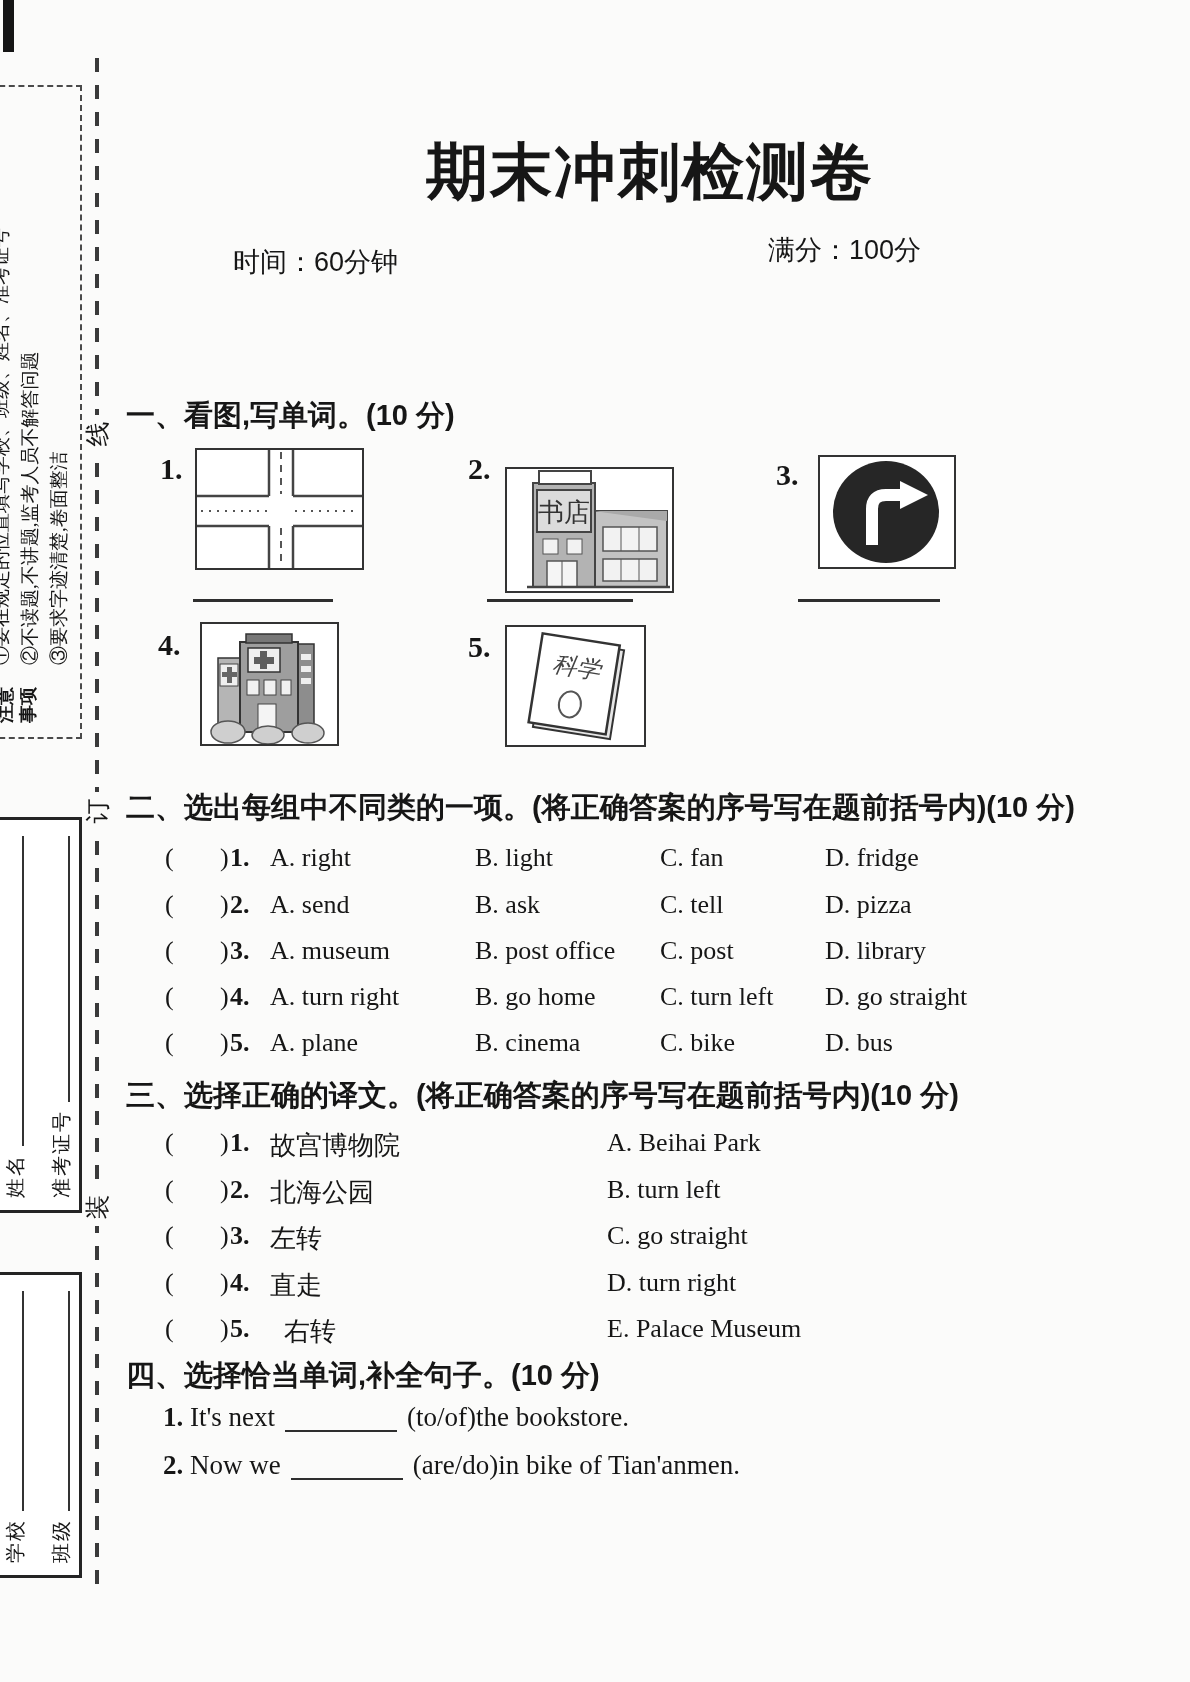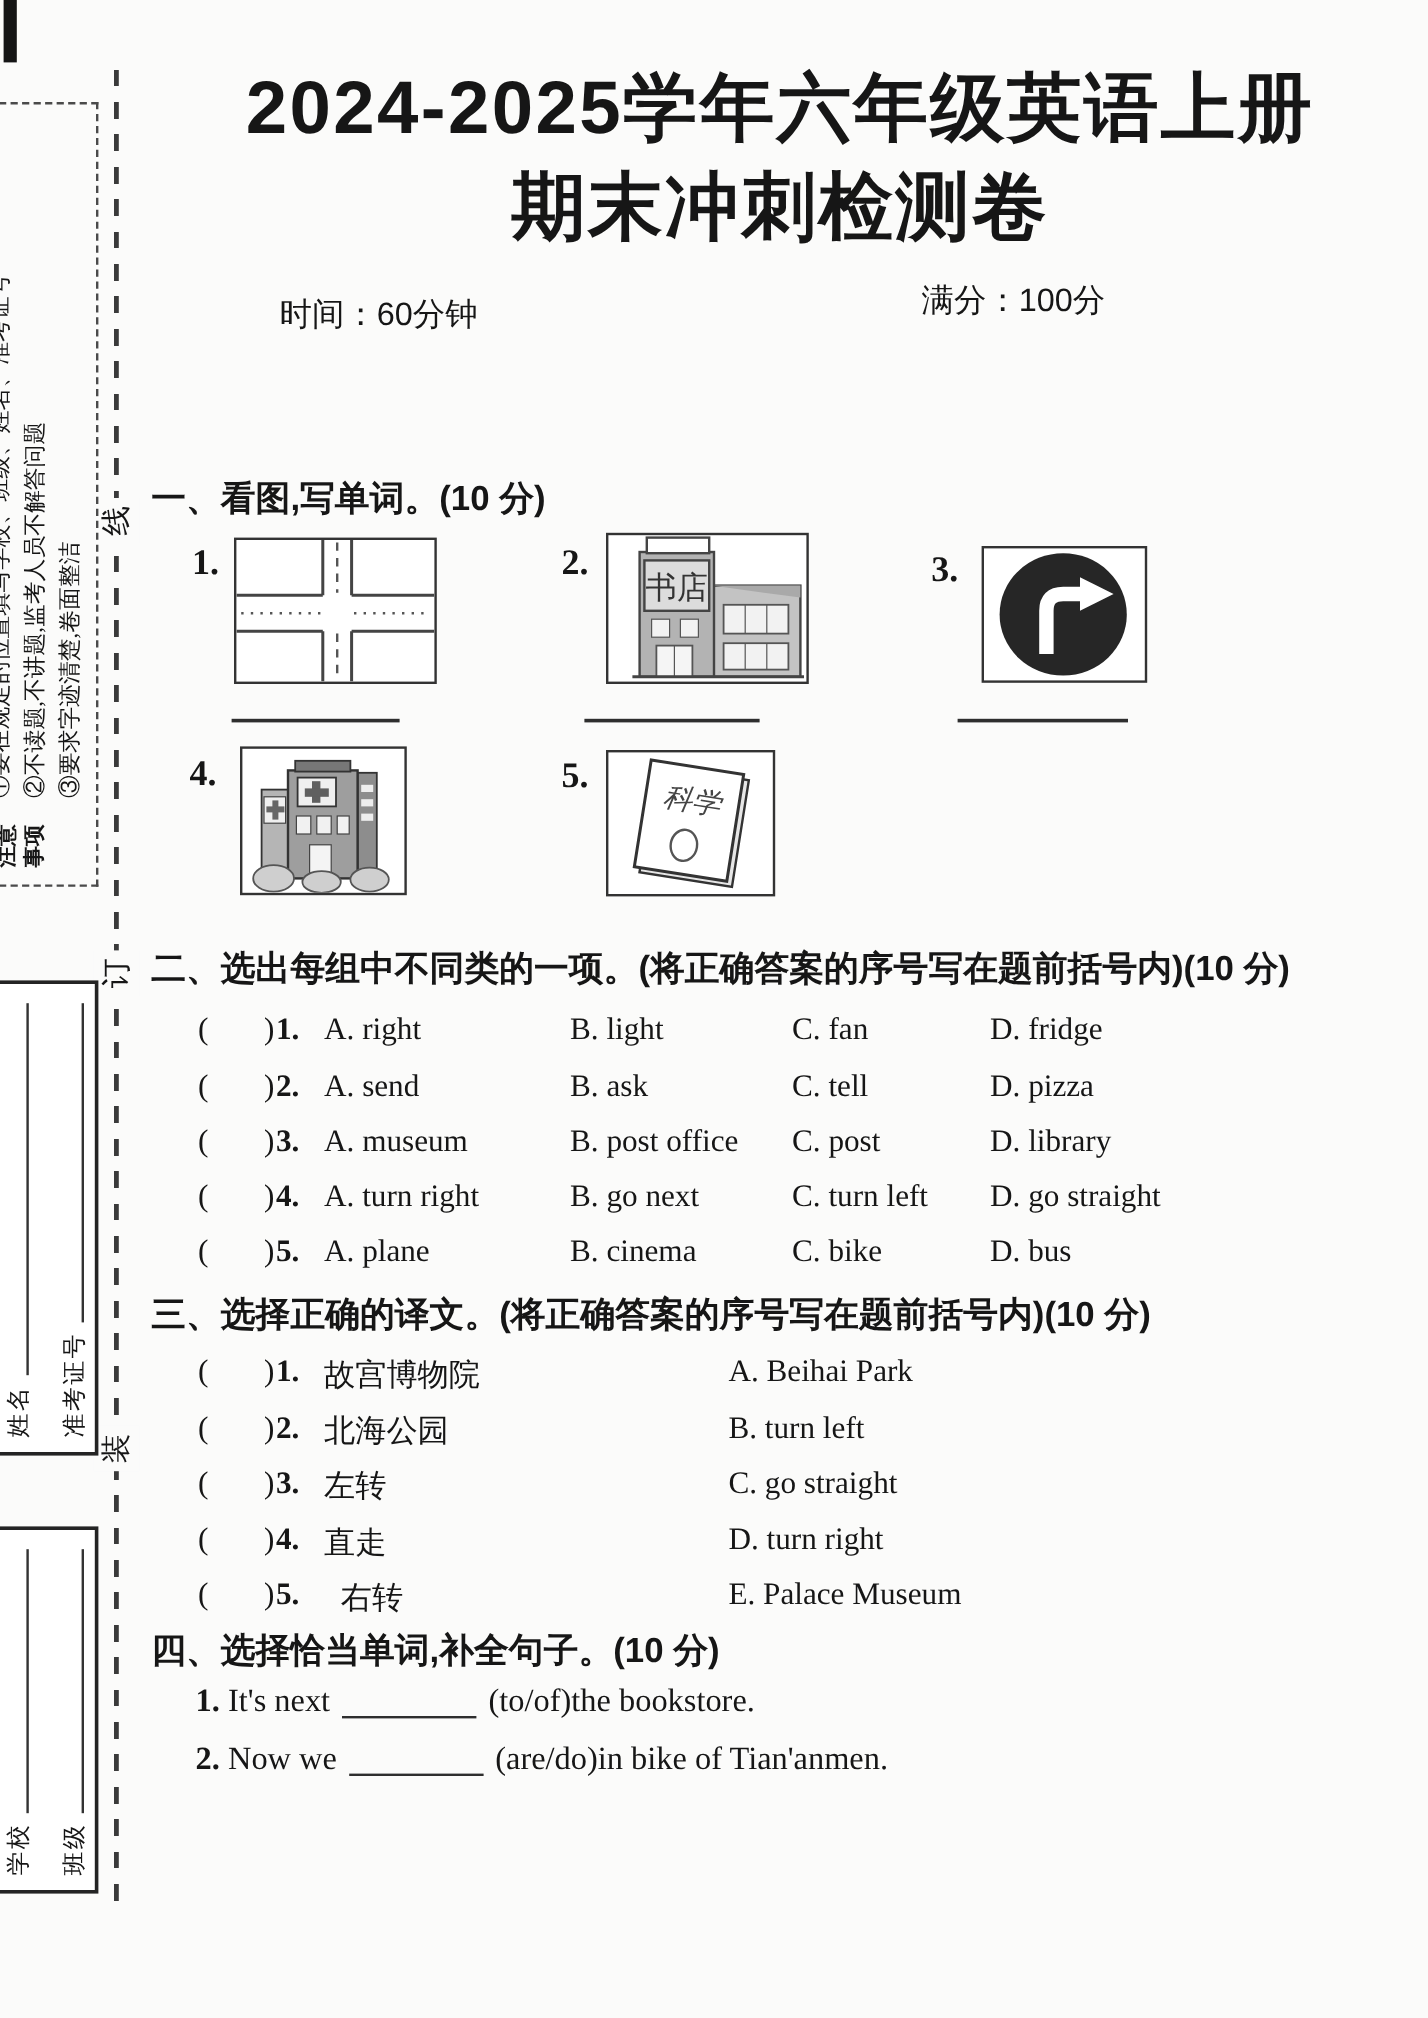--- a/index.html
+++ b/index.html
@@ -99,21 +99,20 @@
         <span class="flab">学校</span>
         <span class="fline"></span>
       </div>
       <div class="frow">
         <span class="flab">班级</span>
         <span class="fline"></span>
       </div>
     </div>
   </div>
 
-  <div class="title" style="top:48px">2024-2025学年六年级英语上册</div>
   <div class="title" style="top:130px">期末冲刺检测卷</div>
   <div class="info" style="left:233px;top:244px">时间：60分钟</div>
   <div class="info" style="left:768px;top:232px">满分：100分</div>
 
   <table class="score">
     <tbody>
   </tbody>
     </table>
 
   <div class="sec-title" style="top:396px">一、看图,写单词。(10 分)</div>
@@ -134,21 +133,21 @@
       <g stroke="#555" stroke-width="2" fill="none">
         <line x1="84" y1="2" x2="84" y2="44" stroke-dasharray="7 6"></line>
         <line x1="84" y1="78" x2="84" y2="116" stroke-dasharray="7 6"></line>
         <line x1="4" y1="61" x2="70" y2="61" stroke-dasharray="2 6"></line>
         <line x1="98" y1="61" x2="162" y2="61" stroke-dasharray="2 6"></line>
       </g>
     </svg>
   </div>
 
   <div class="figno" style="left:468px;top:452px">2.</div>
-  <div class="figbox" style="left:505px;top:444px;width:165px;height:122px">
+  <div class="figbox" style="left:505px;top:467px;width:165px;height:122px">
     <svg width="165" height="122" viewBox="0 0 165 122">
       <rect x="86" y="42" width="74" height="76" fill="#c3c3c3" stroke="#444" stroke-width="2"></rect>
       <polygon points="86,42 160,52 160,42" fill="#a9a9a9"></polygon>
       <rect x="26" y="14" width="62" height="104" fill="#b3b3b3" stroke="#444" stroke-width="2"></rect>
       <rect x="32" y="2" width="52" height="13" fill="#fff" stroke="#444" stroke-width="2"></rect>
       <rect x="30" y="21" width="54" height="42" fill="#dcdcdc" stroke="#444" stroke-width="2"></rect>
       <text x="57" y="52" font-size="26" text-anchor="middle" fill="#333">书店</text>
       <rect x="36" y="70" width="15" height="15" fill="#f2f2f2" stroke="#555"></rect>
       <rect x="60" y="70" width="15" height="15" fill="#f2f2f2" stroke="#555"></rect>
       <rect x="40" y="92" width="30" height="26" fill="#f5f5f5" stroke="#555" stroke-width="1.5"></rect>
@@ -243,21 +242,21 @@
     <span style="left:150px">A. museum</span>
     <span style="left:355px">B. post office</span>
     <span style="left:540px">C. post</span>
     <span style="left:705px">D. library</span>
   </div>
   <div class="qrow" style="top:982px">
     <span style="left:45px">(</span>
     <span style="left:100px">)</span>
     <b style="left:110px">4.</b>
     <span style="left:150px">A. turn right</span>
-    <span style="left:355px">B. go next</span>
+    <span style="left:355px">B. go home</span>
     <span style="left:540px">C. turn left</span>
     <span style="left:705px">D. go straight</span>
   </div>
   <div class="qrow" style="top:1028px">
     <span style="left:45px">(</span>
     <span style="left:100px">)</span>
     <b style="left:110px">5.</b>
     <span style="left:150px">A. plane</span>
     <span style="left:355px">B. cinema</span>
     <span style="left:540px">C. bike</span>

